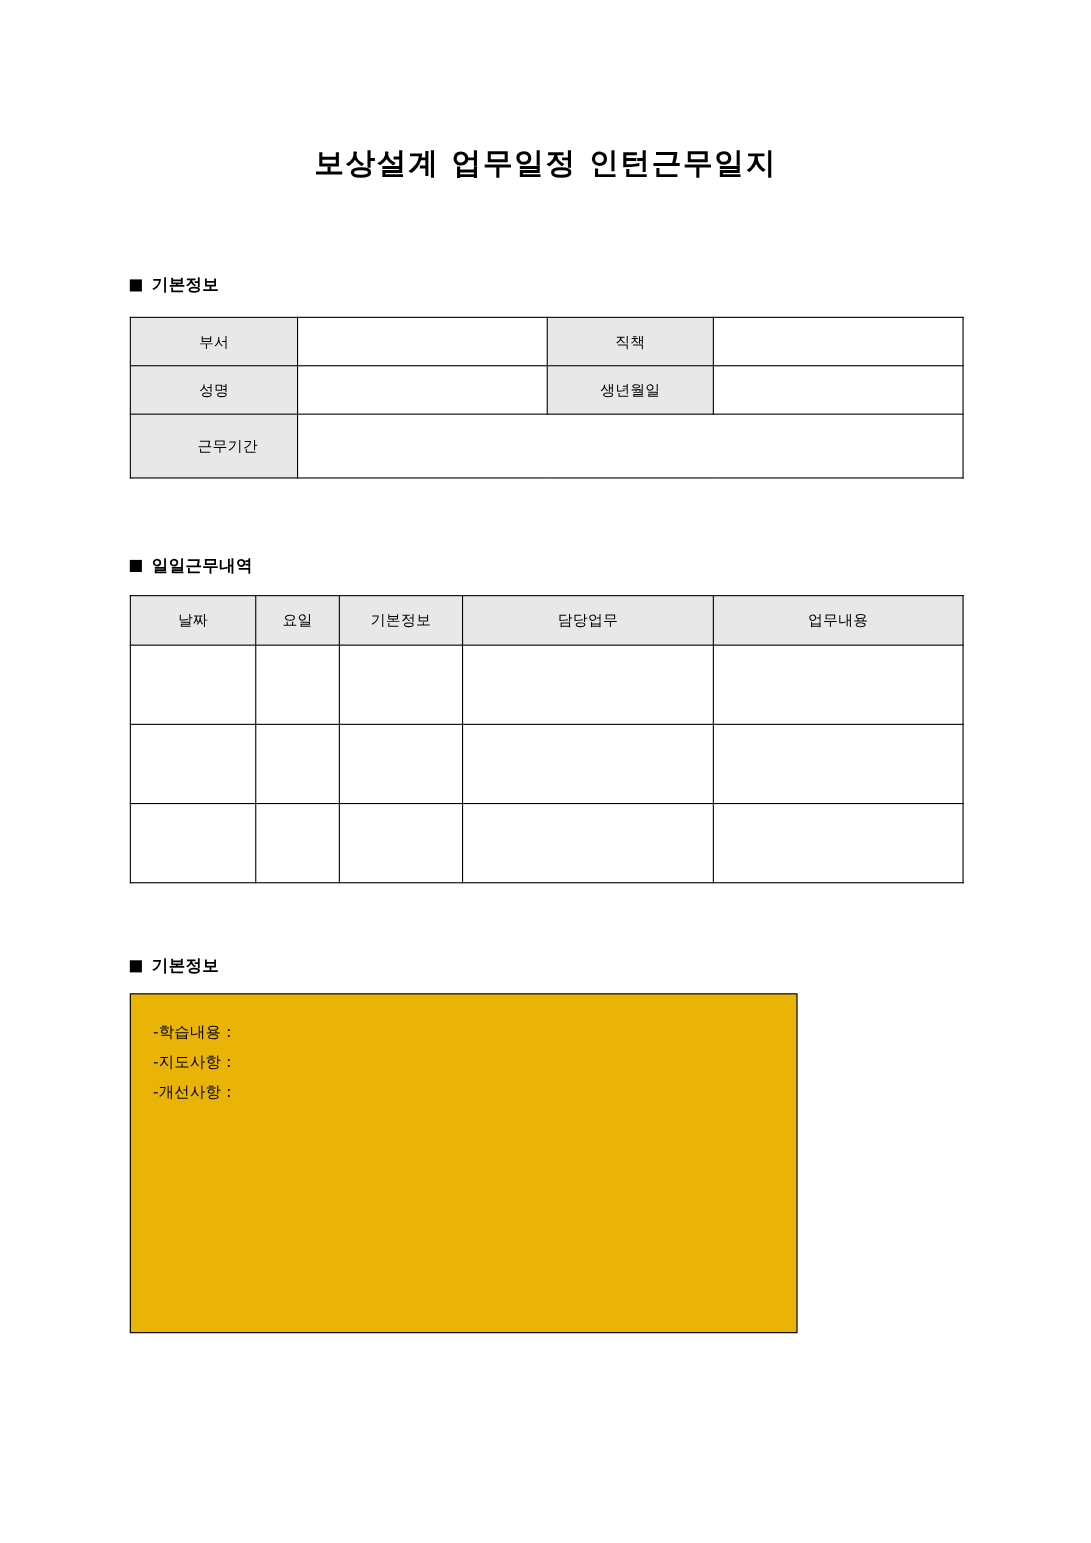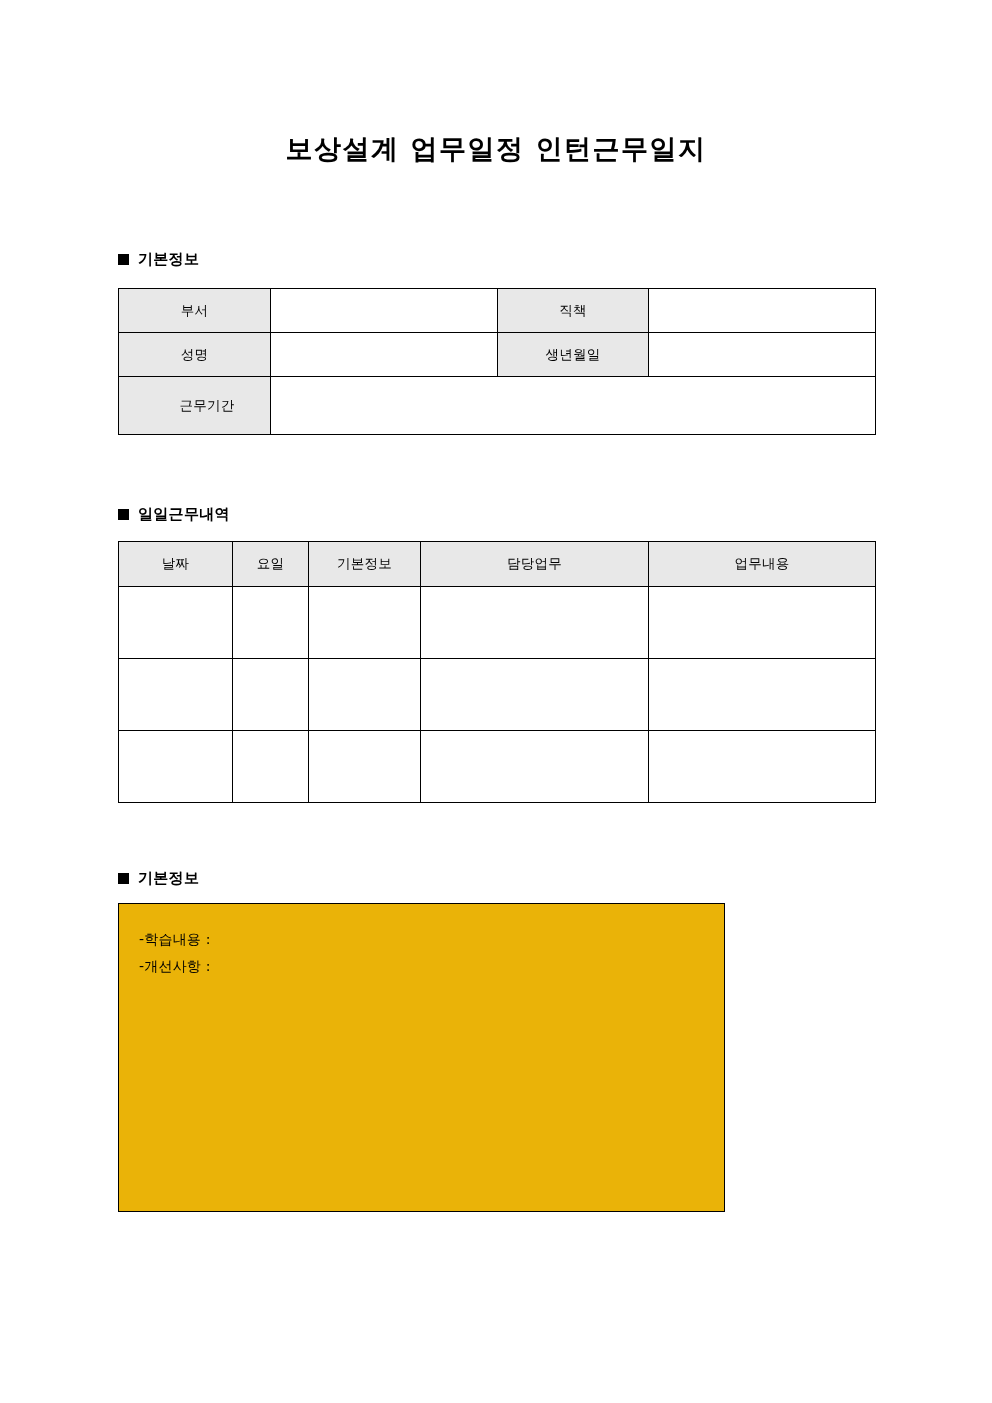--- a/index.html
+++ b/index.html
@@ -197,17 +197,18 @@
   </table>
 
   <div class="section-head sec-notes">
     <span class="bullet-square"></span>
     <span>기본정보</span>
   </div>
 
   <div class="notes-box">
     <div class="notes-inner">
       <div class="notes-line">-학습내용 :</div>
+      <div class="notes-line">-지도사항 :</div>
       <div class="notes-line">-개선사항 :</div>
     </div>
   </div>
 
 </div>
 
 </body></html>

